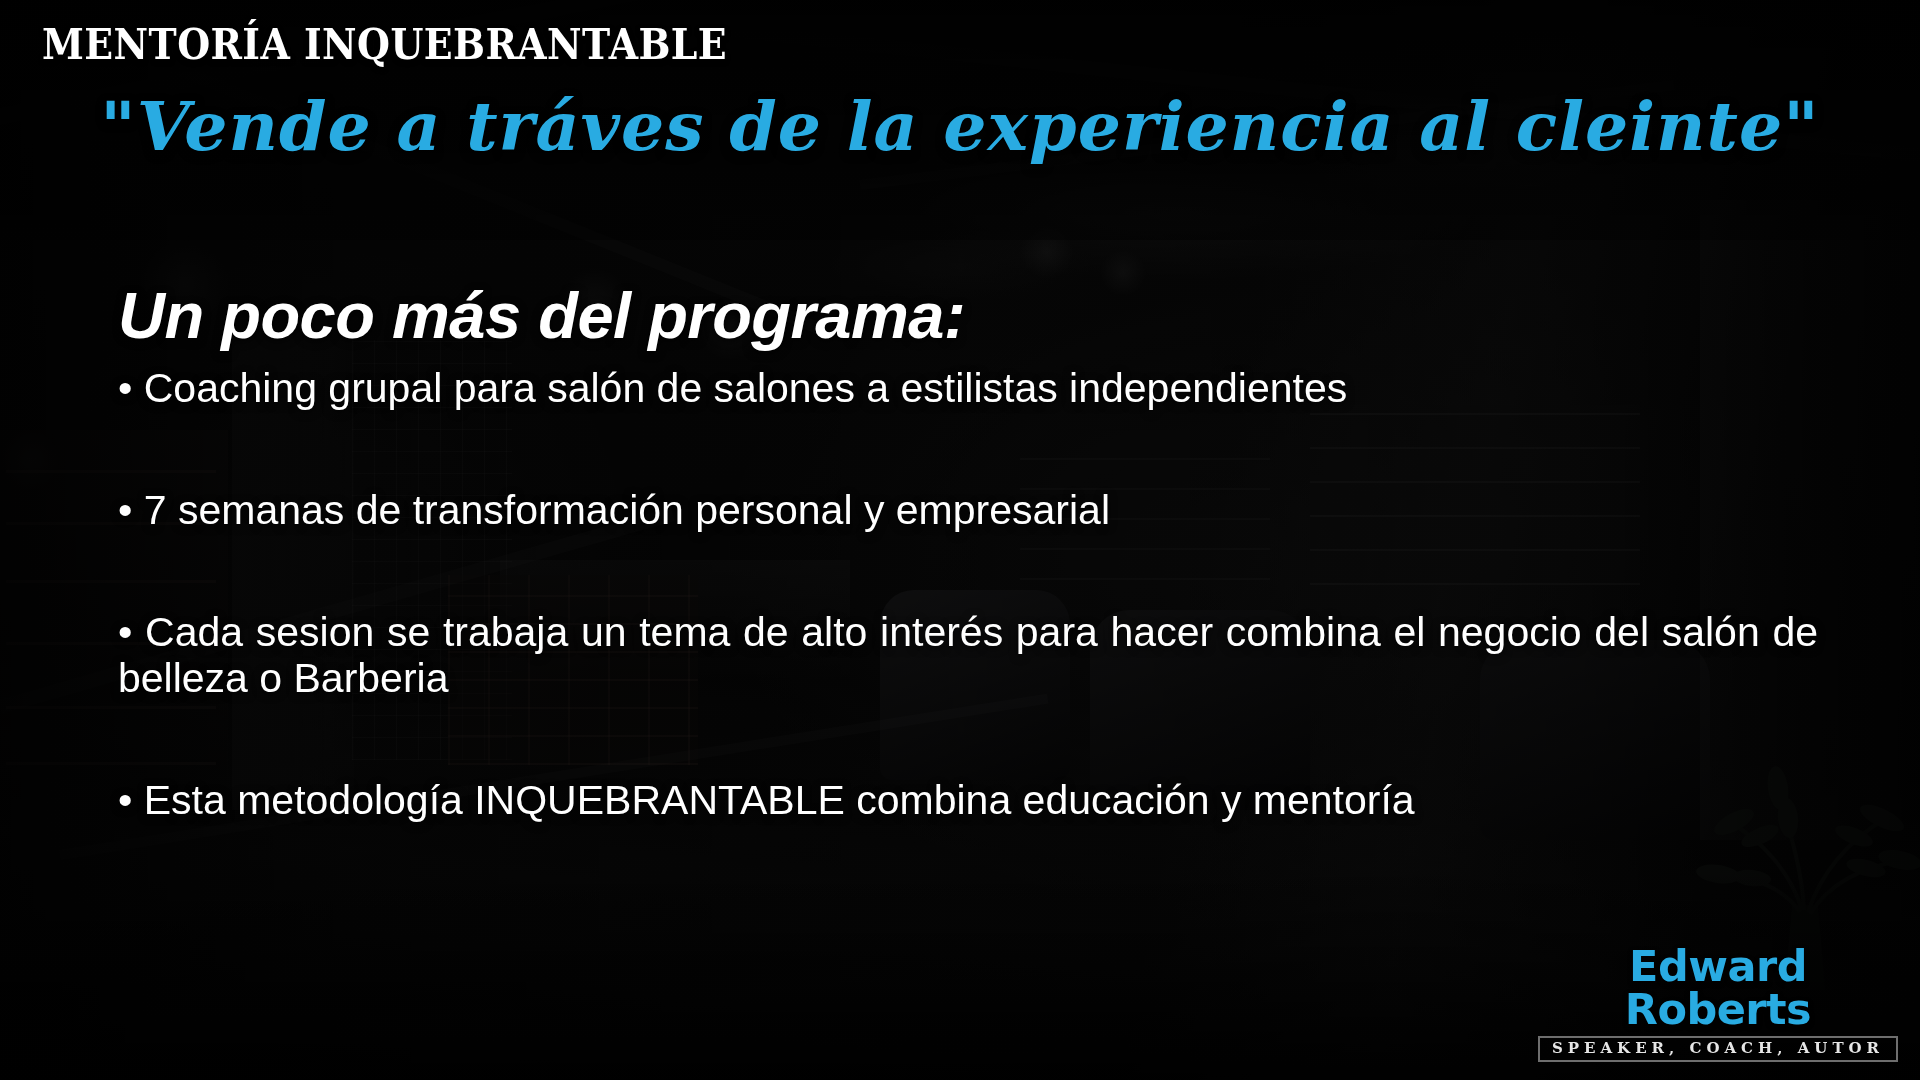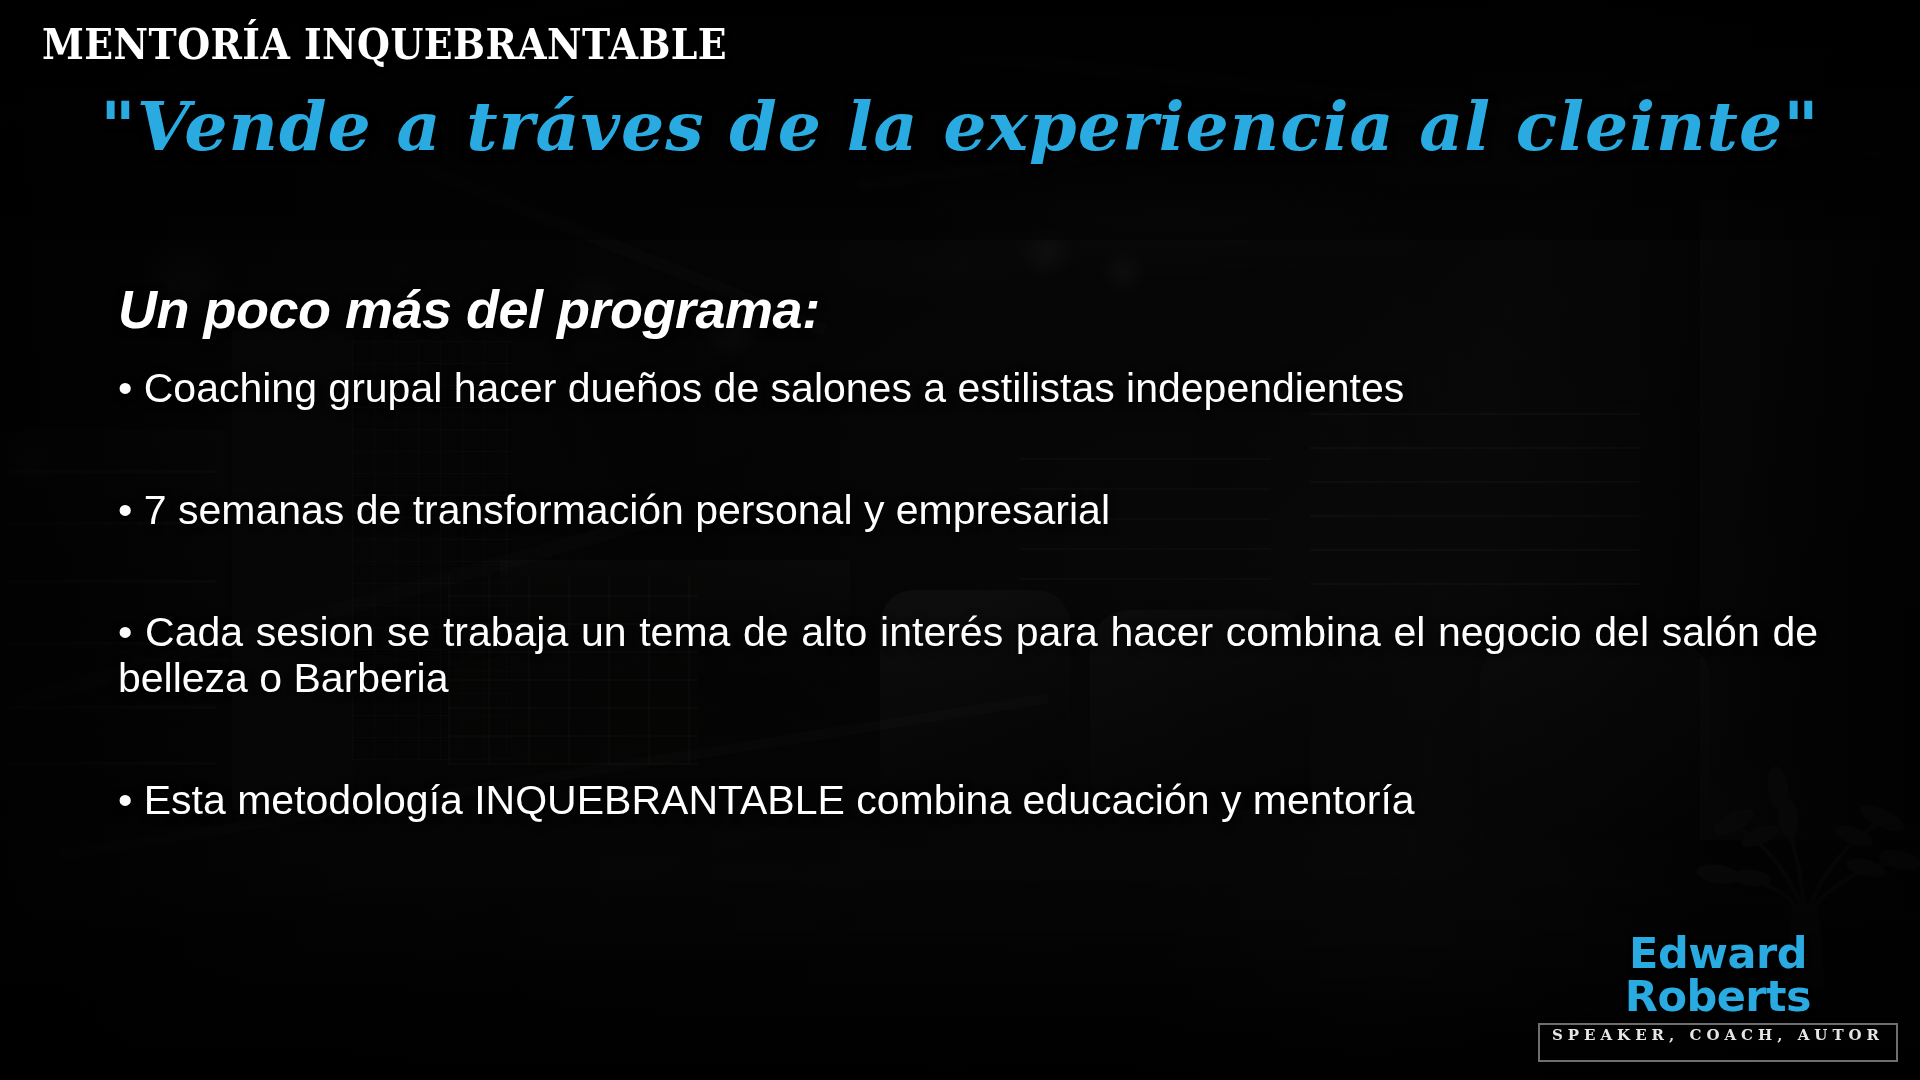--- a/index.html
+++ b/index.html
@@ -181,21 +181,21 @@
   }
 
   .heading {
     position: absolute;
     left: 118px;
     top: 278px;
     color: #ffffff;
     font-family: "Liberation Sans", sans-serif;
     font-style: italic;
     font-weight: bold;
-    font-size: 54px;
+    font-size: 65px;
     letter-spacing: -0.5px;
     text-shadow: 0 2px 8px rgba(0,0,0,0.9);
   }
 
   .bullets {
     position: absolute;
     left: 118px;
     top: 366px;
     width: 1700px;
     color: #ffffff;
@@ -226,21 +226,21 @@
     font-weight: bold;
     font-size: 43px;
     letter-spacing: -0.5px;
     line-height: 1;
     text-shadow: 0 2px 5px rgba(0,0,0,0.9);
     margin-top: 24px;
   }
   .logo-tag {
     margin-top: 5px;
     border: 2px solid rgba(200,200,200,0.55);
-    padding: 2px 0 17px;
+    padding: 2px 0 4px;
     color: #e6e6e6;
     font-family: "DejaVu Serif", serif;
     font-size: 15px;
     font-weight: bold;
     letter-spacing: 5px;
     line-height: 1.1;
   }
 </style>
 </head>
 <body>
@@ -313,21 +313,21 @@
 
   <div class="content">
 
     <div class="kicker">MENTORÍA INQUEBRANTABLE</div>
 
     <div class="script">"Vende a tráves de la experiencia al cleinte"</div>
 
     <div class="heading">Un poco más del programa:</div>
 
     <div class="bullets">
-      <div class="bullet">• Coaching grupal hacer dueños de salones a estilistas independientes</div>
+      <div class="bullet">• Coaching grupal para salón de salones a estilistas independientes</div>
       <div class="bullet">• 7 semanas de transformación personal y empresarial</div>
       <div class="bullet justify">• Cada sesion se trabaja un tema de alto interés para hacer combina el negocio del salón de belleza o Barberia</div>
       <div class="bullet">• Esta metodología INQUEBRANTABLE combina educación y mentoría</div>
     </div>
 
     <div class="logo">
       <div class="logo-name">Edward Roberts</div>
       <div class="logo-tag">SPEAKER, COACH, AUTOR</div>
     </div>
 

